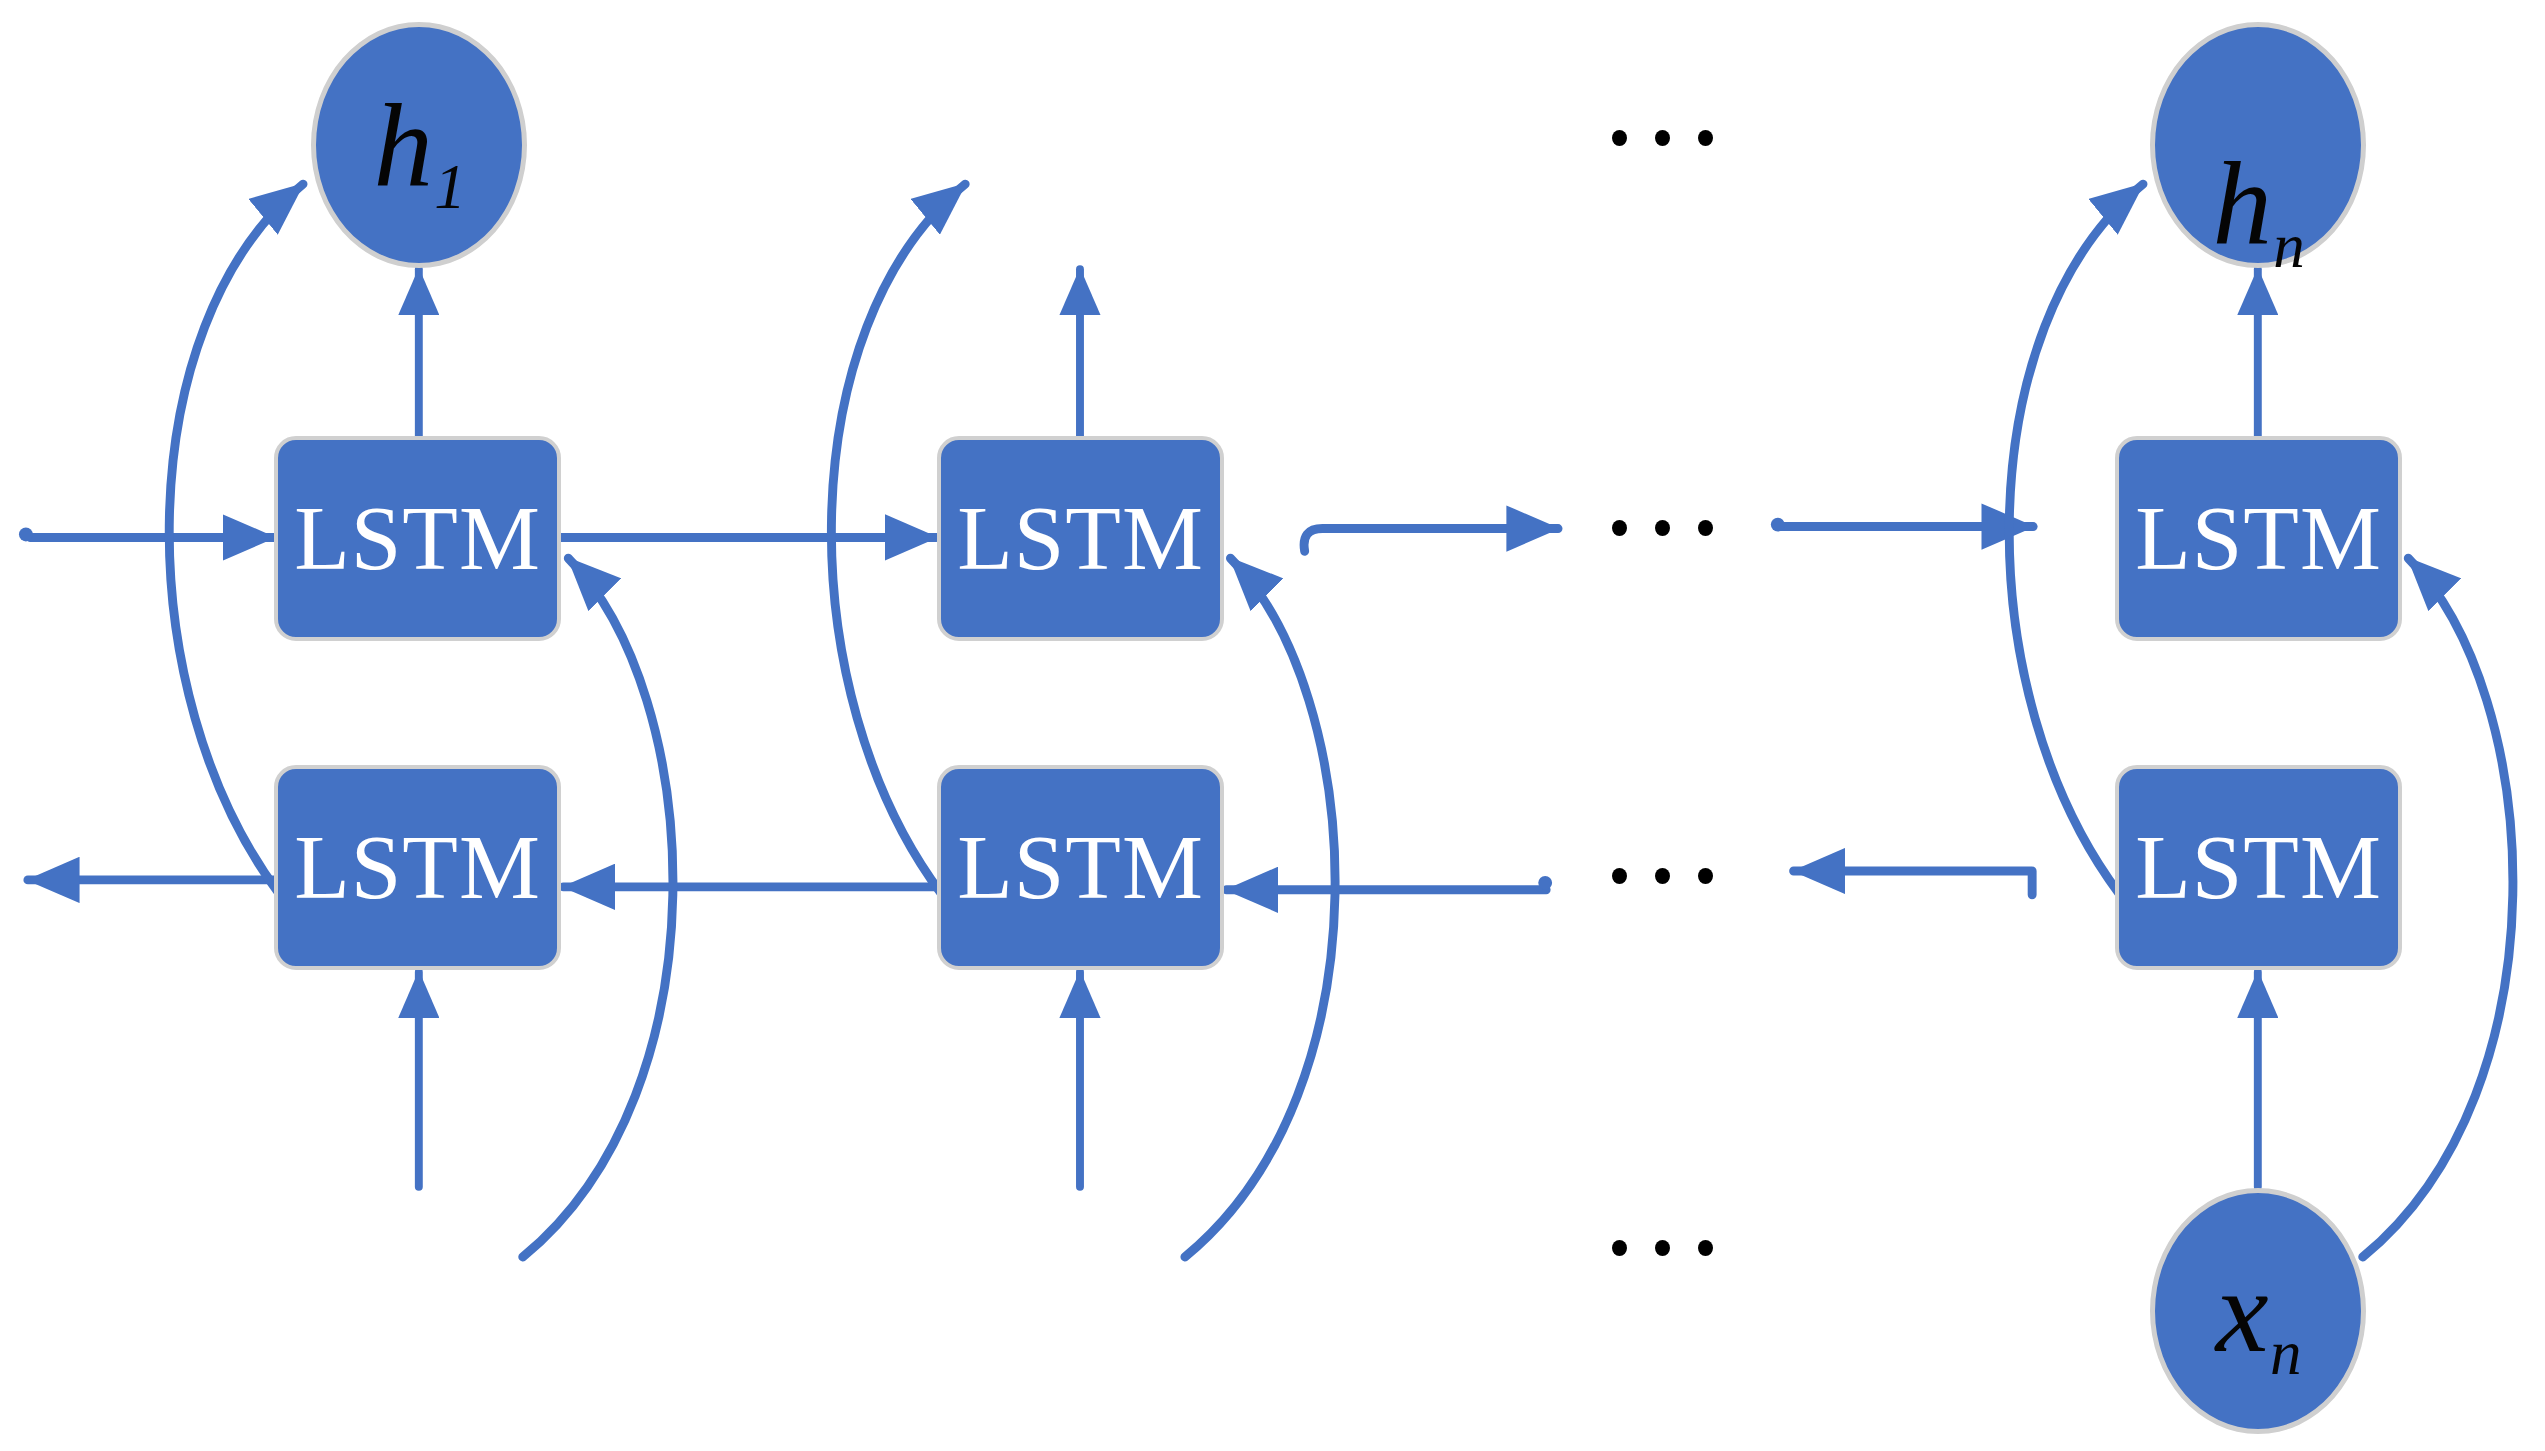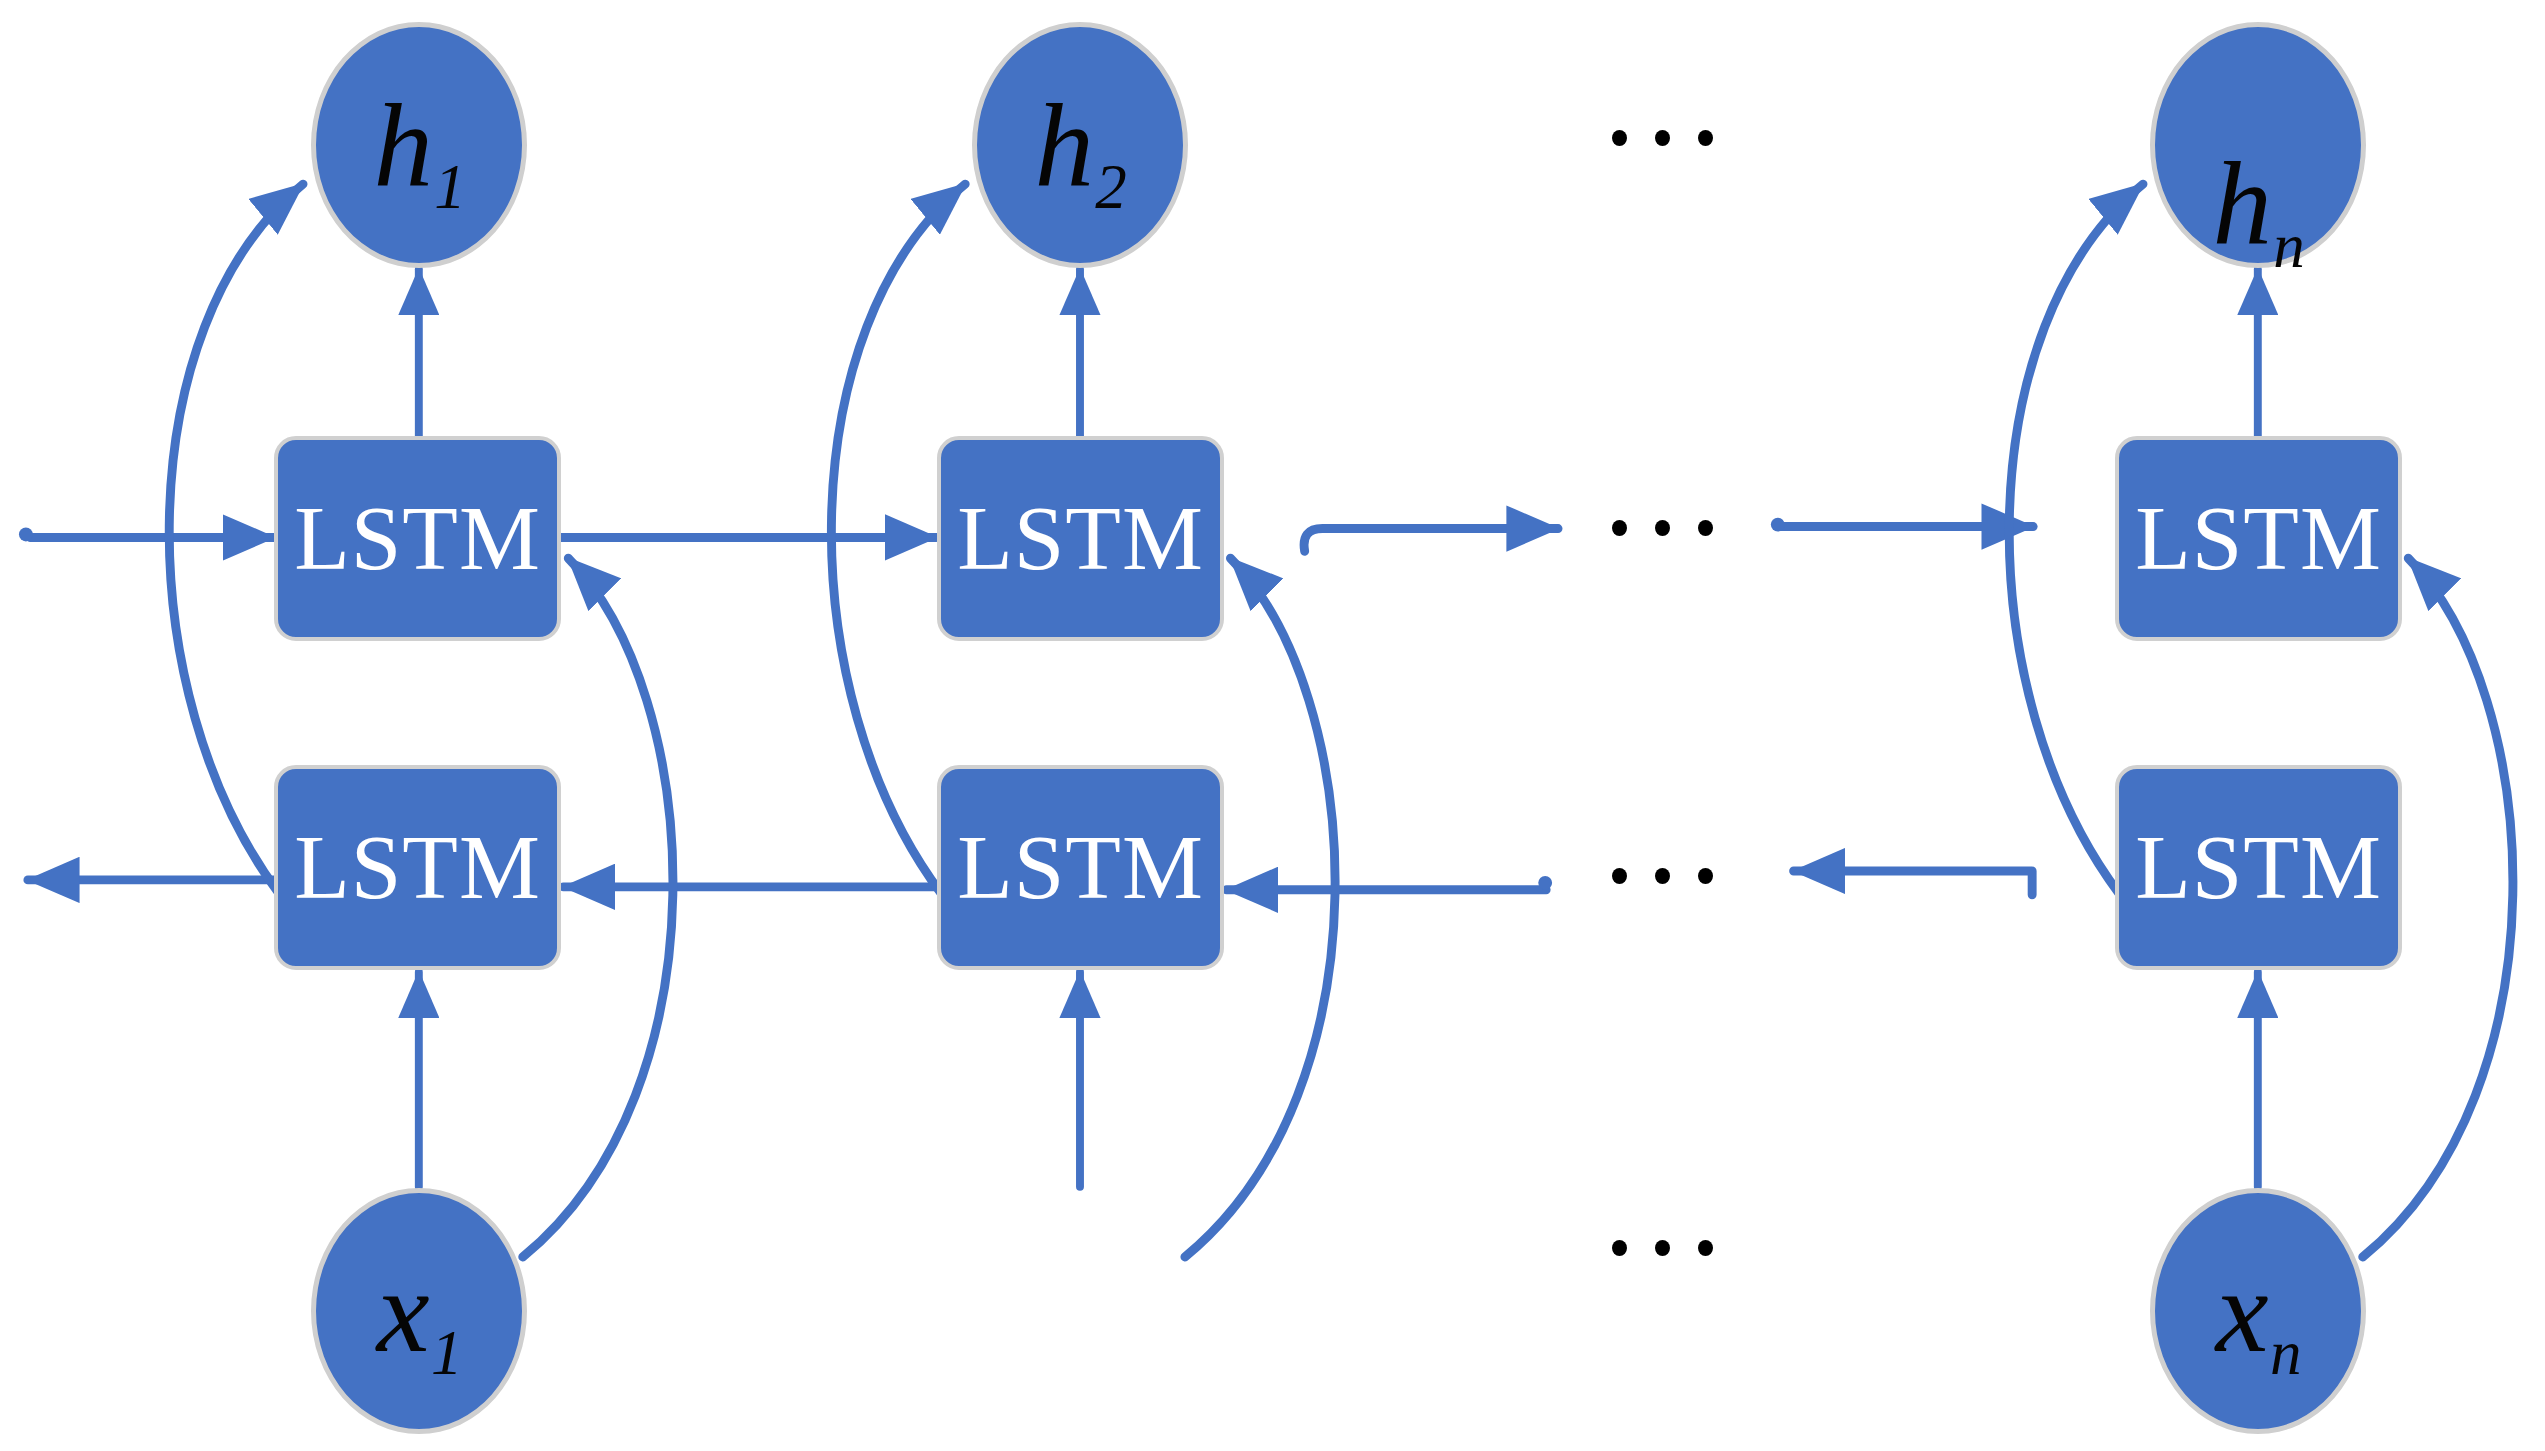--- a/index.html
+++ b/index.html
@@ -122,27 +122,21 @@
 
   <div class="node node-ellipse" style="left:311px; top:22px;">
     <span class="var-label"><span>h</span><span class="sub">1</span></span>
   </div>
   <div class="node node-box" style="left:274px; top:436px;">
     <span class="lstm-label">LSTM</span>
   </div>
   <div class="node node-box" style="left:274px; top:765px;">
     <span class="lstm-label">LSTM</span>
   </div>
-  <div class="node node-ellipse" style="left:311px; top:1188px;">
-    <span class="var-label"><span>x</span><span class="sub">1</span></span>
-  </div>
 
-  <div class="node node-ellipse" style="left:972px; top:22px;">
-    <span class="var-label"><span>h</span><span class="sub">2</span></span>
-  </div>
   <div class="node node-box" style="left:937px; top:436px;">
     <span class="lstm-label">LSTM</span>
   </div>
   <div class="node node-box" style="left:937px; top:765px;">
     <span class="lstm-label">LSTM</span>
   </div>
 
   <div class="node node-ellipse" style="left:2150px; top:22px;align-items:flex-end;">
     <span class="var-label"><span>h</span><span class="sub">n</span></span>
   </div>

